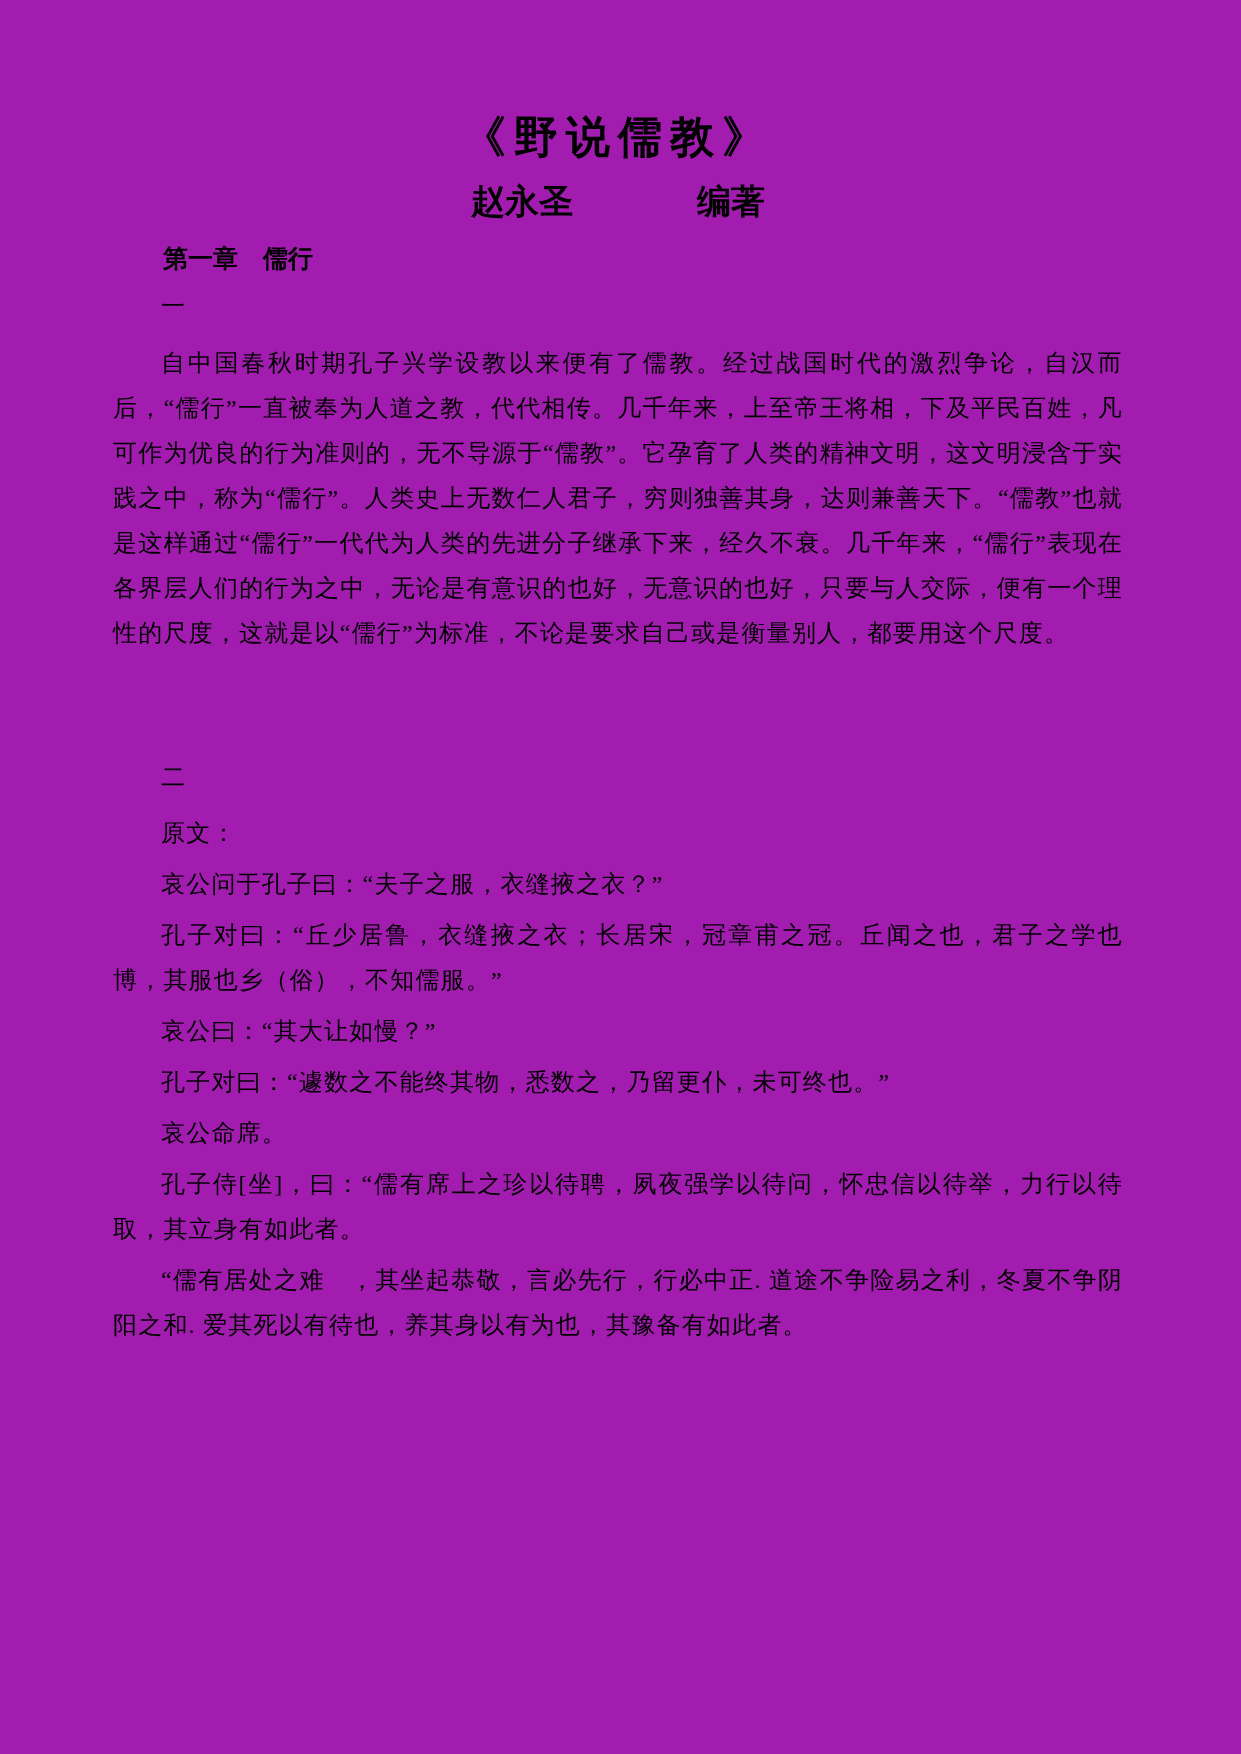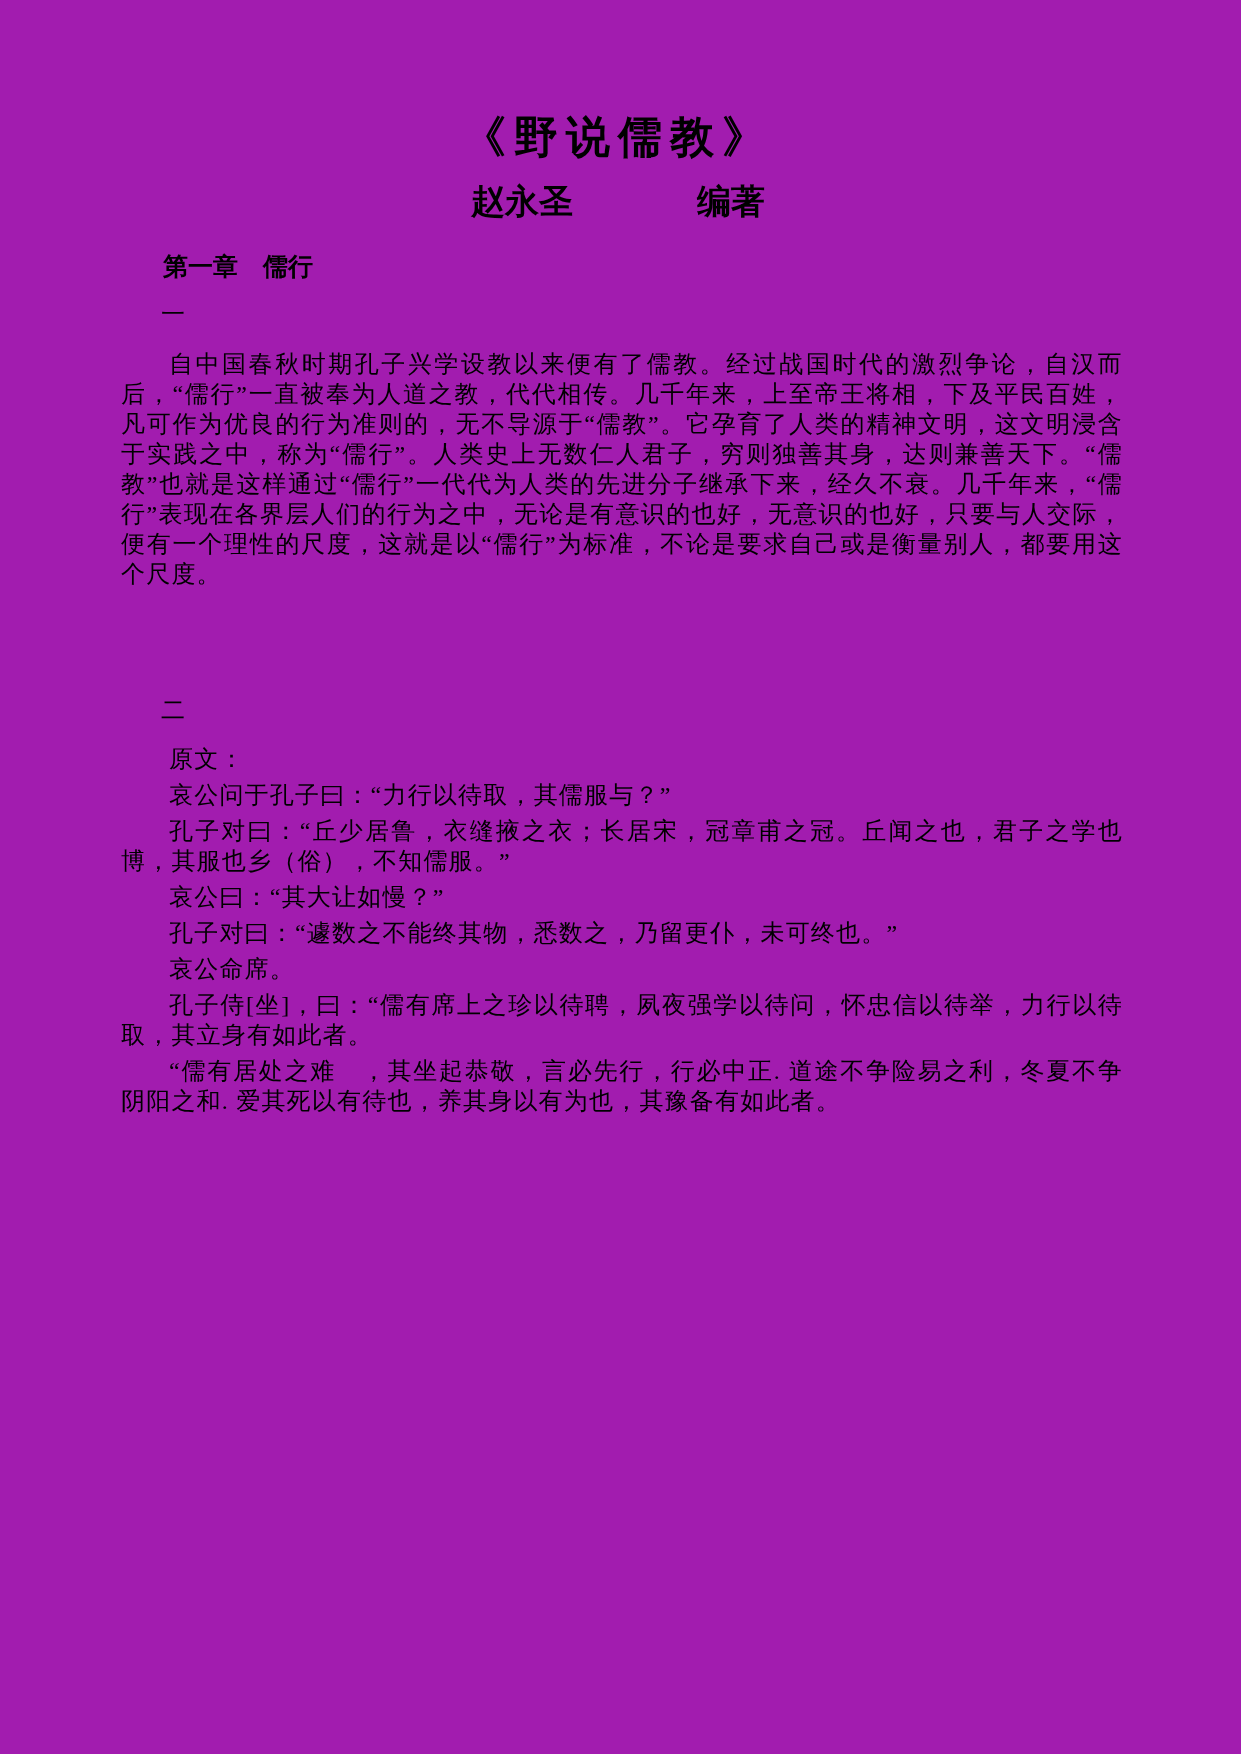--- a/index.html
+++ b/index.html
@@ -33,37 +33,37 @@
     font-size: 34px;
     line-height: 1.3;
     font-weight: bold;
     font-family: "Liberation Sans", "DejaVu Sans", sans-serif;
   }
   .author-gap {
     display: inline-block;
     width: 105px;
   }
   .chapter {
-    margin: 28px 0 0 0;
+    margin: 20px 0 0 0;
     font-size: 25px;
     line-height: 1.3;
     font-weight: bold;
     text-indent: 2em;
   }
   .marker {
     margin: 8px 0 10px 0;
     font-size: 24px;
     line-height: 47.5px;
     letter-spacing: 1.2px;
     text-indent: 2em;
   }
   .para {
-    margin: 0 0 6px 8px;
+    margin: 0 0 6px 0;
     font-size: 24px;
-    line-height: 30px;
+    line-height: 45px;
     letter-spacing: 1.2px;
     text-indent: 2em;
     text-align: justify;
   }
   .spacer {
     height: 84px;
   }
 </style>
 </head>
 <body>
@@ -82,21 +82,21 @@
 
   <p class="marker">一</p>
 
   <p class="para">自中国春秋时期孔子兴学设教以来便有了儒教。经过战国时代的激烈争论，自汉而后，“儒行”一直被奉为人道之教，代代相传。几千年来，上至帝王将相，下及平民百姓，凡可作为优良的行为准则的，无不导源于“儒教”。它孕育了人类的精神文明，这文明浸含于实践之中，称为“儒行”。人类史上无数仁人君子，穷则独善其身，达则兼善天下。“儒教”也就是这样通过“儒行”一代代为人类的先进分子继承下来，经久不衰。几千年来，“儒行”表现在各界层人们的行为之中，无论是有意识的也好，无意识的也好，只要与人交际，便有一个理性的尺度，这就是以“儒行”为标准，不论是要求自己或是衡量别人，都要用这个尺度。</p>
 
   <div class="spacer"></div>
 
   <p class="marker">二</p>
 
   <p class="para">原文：</p>
-  <p class="para">哀公问于孔子曰：“力行以待取，其儒服与？”</p>
+  <p class="para">哀公问于孔子曰：“夫子之服，衣缝掖之衣？”</p>
   <p class="para">孔子对曰：“丘少居鲁，衣缝掖之衣；长居宋，冠章甫之冠。丘闻之也，君子之学也博，其服也乡（俗），不知儒服。”</p>
   <p class="para">哀公曰：“其大让如慢？”</p>
   <p class="para">孔子对曰：“遽数之不能终其物，悉数之，乃留更仆，未可终也。”</p>
   <p class="para">哀公命席。</p>
   <p class="para">孔子侍[坐]，曰：“儒有席上之珍以待聘，夙夜强学以待问，怀忠信以待举，力行以待取，其立身有如此者。</p>
   <p class="para">“儒有居处之难　，其坐起恭敬，言必先行，行必中正. 道途不争险易之利，冬夏不争阴阳之和. 爱其死以有待也，养其身以有为也，其豫备有如此者。</p>
 
 </div>
 
 </body></html>

